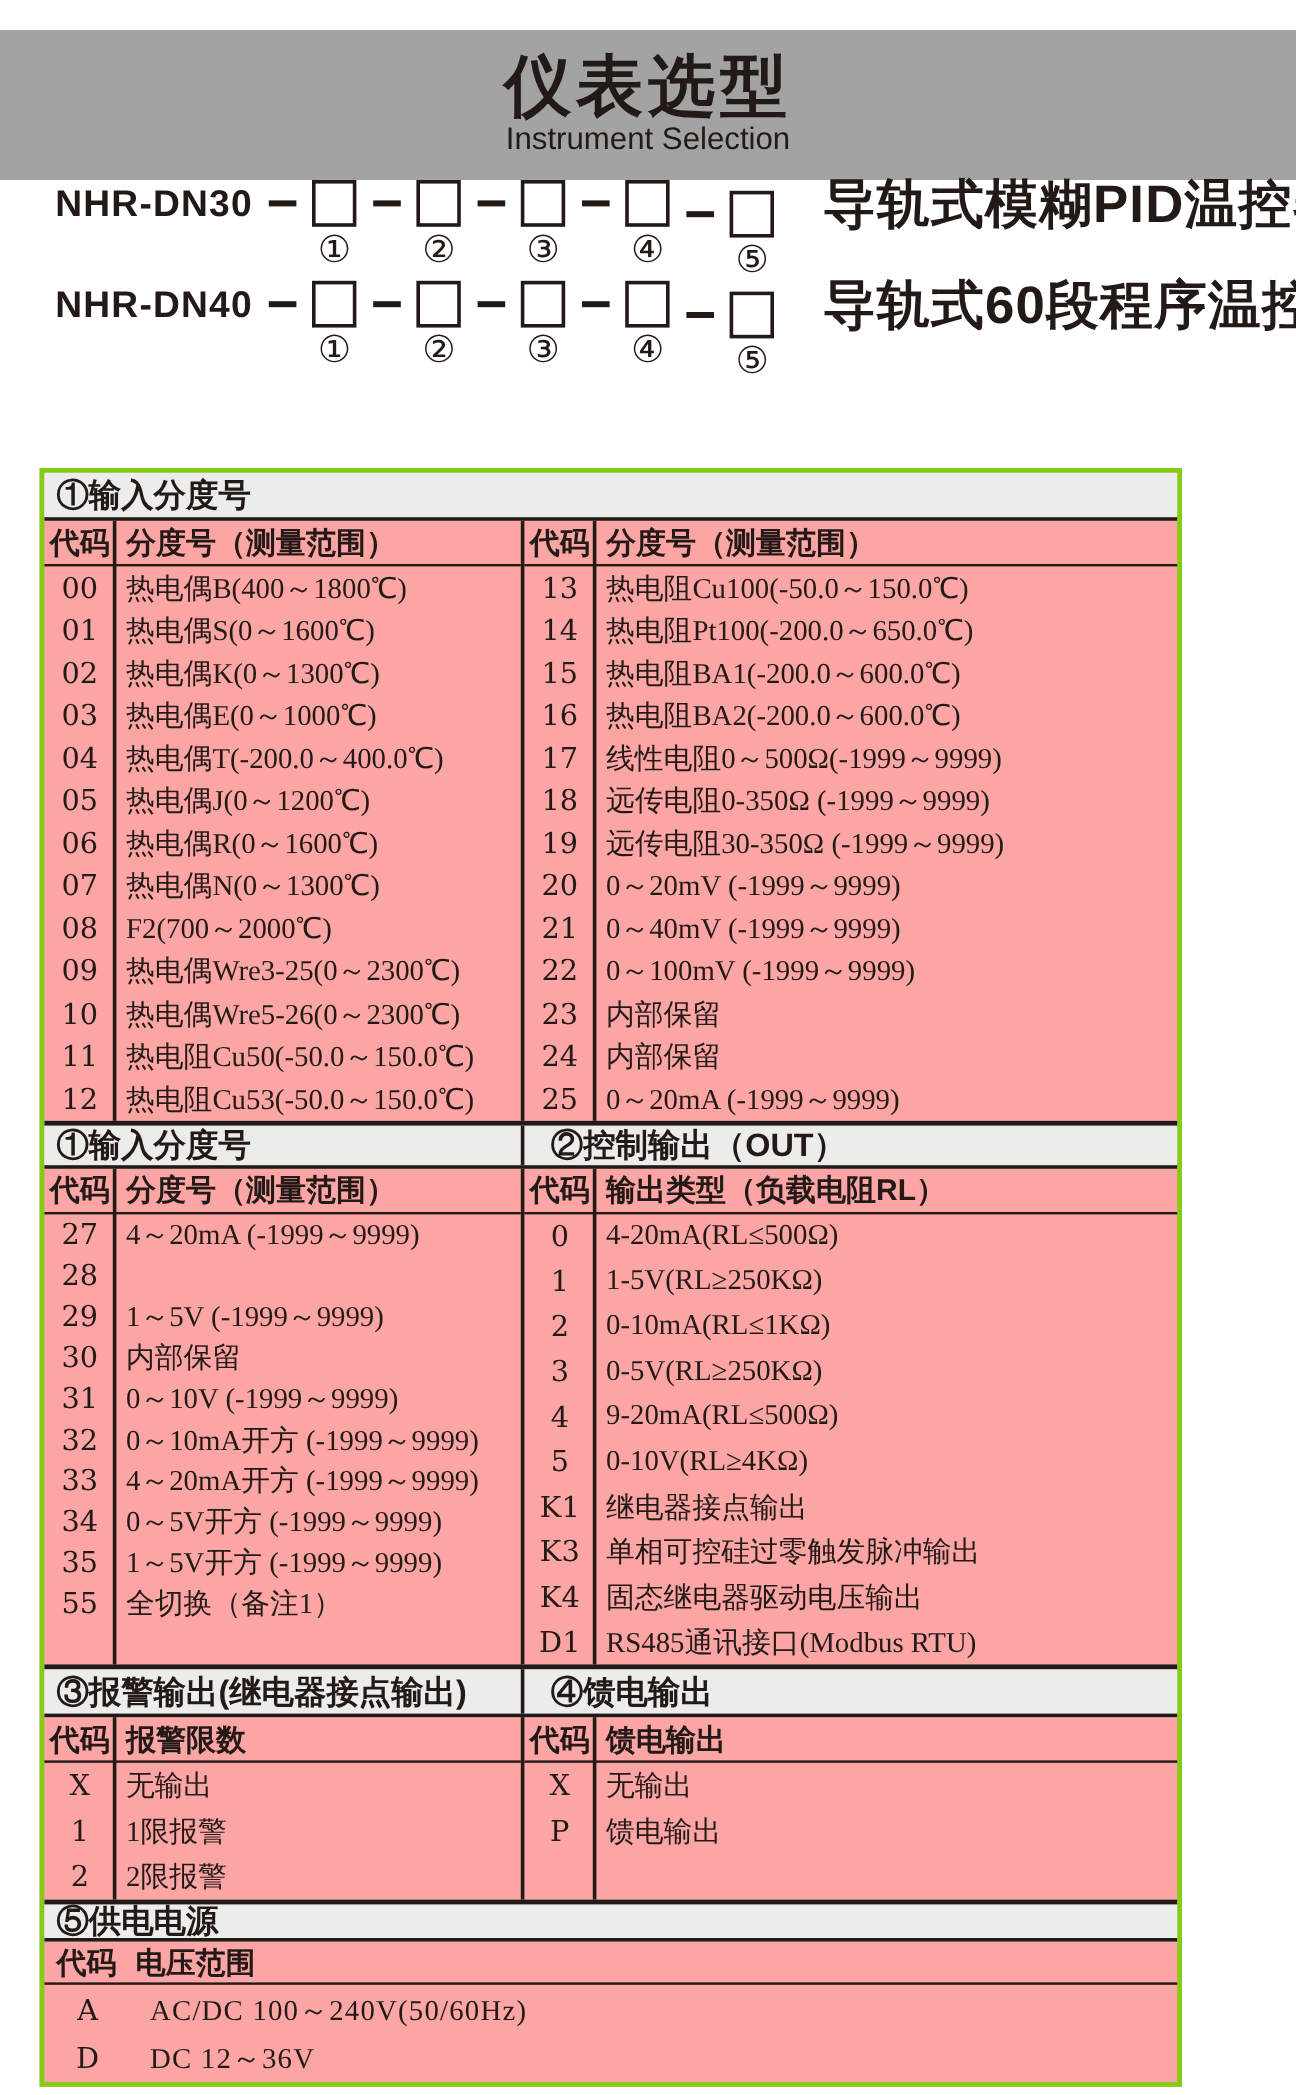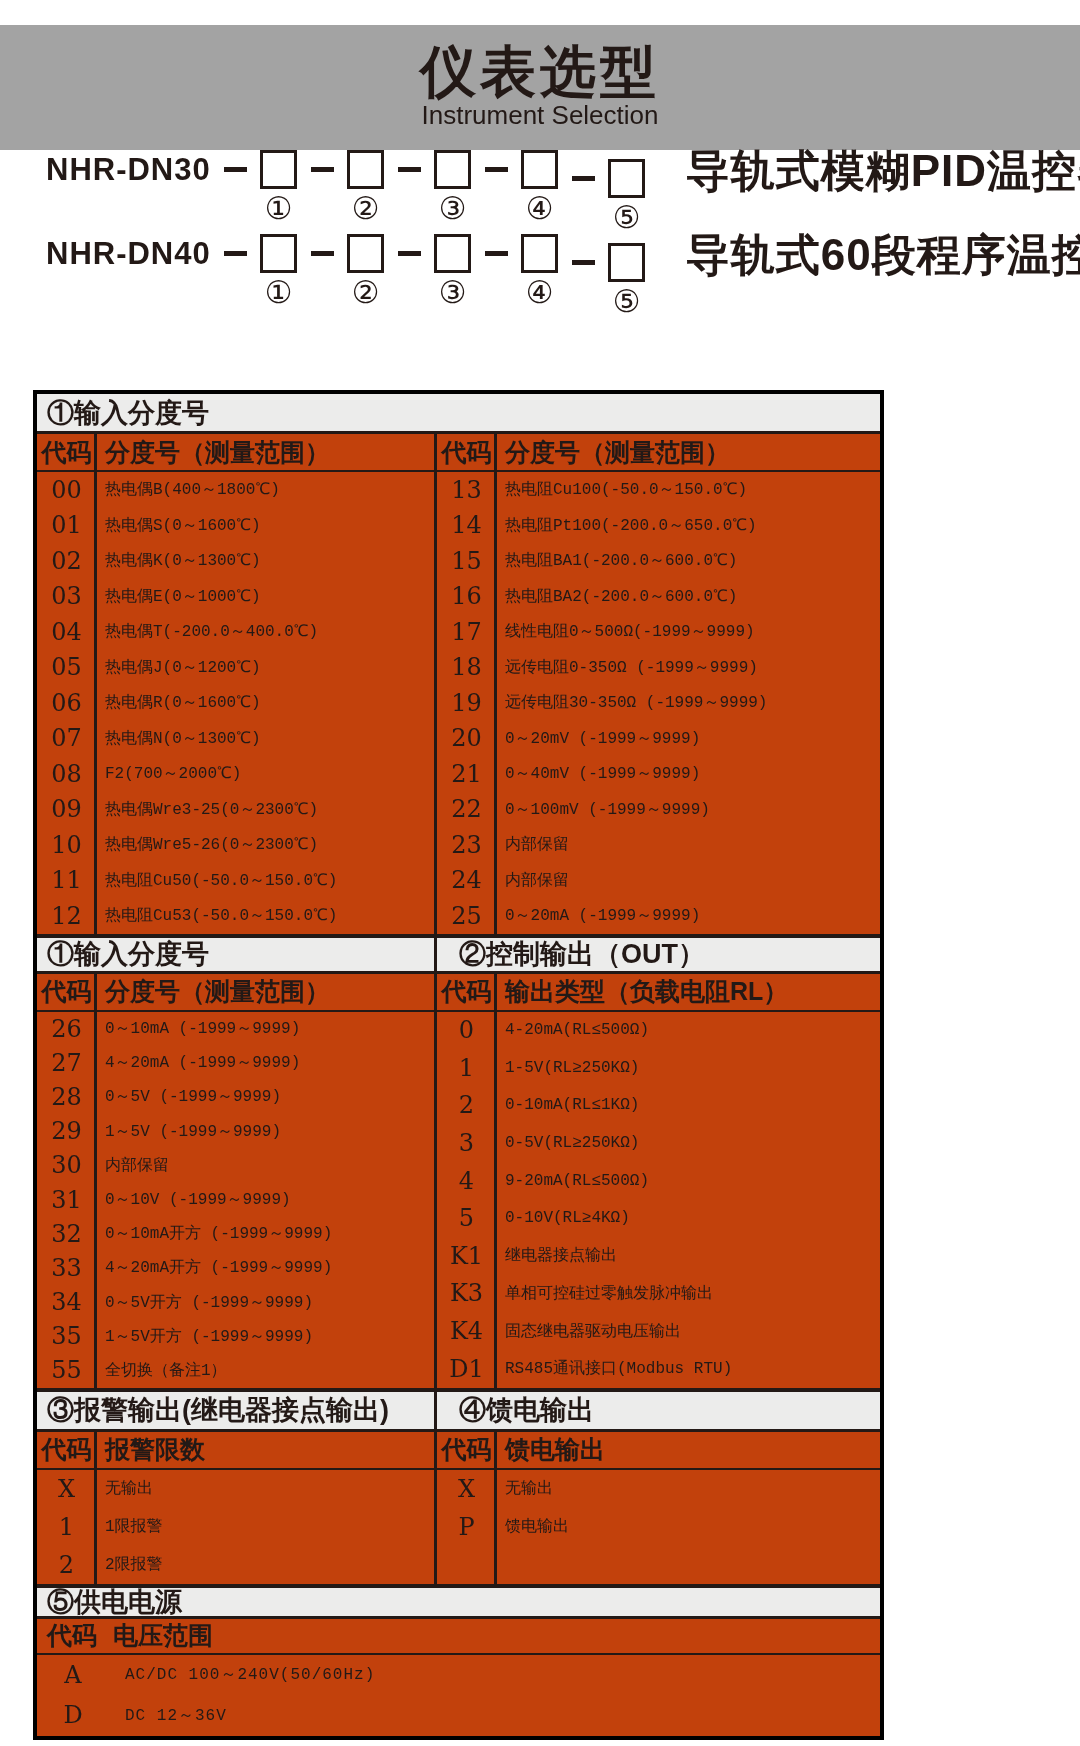--- a/index.html
+++ b/index.html
@@ -34,22 +34,22 @@
   .slot .box { width:37px; height:39px; background:#fff; border:3px solid #231916; }
   .slot .circle { margin-top:3px; font-size:31px; line-height:33px; font-family:"DejaVu Sans", sans-serif; }
   .slot.slot-low { margin-top:9px; }
   .model-desc {
     margin-left:40px; font-size:44px; font-weight:bold; line-height:42px;
     letter-spacing:1px; white-space:nowrap;
   }
 
   
   .selection-table {
-    position:absolute; top:390px; left:33px; width:851px;
-    border:4px solid #000000; background:#c2410c;
+    position:absolute; top:390px; left:33px; width:952px;
+    border:4px solid #84cc16; background:#fca5a5;
   }
   .ttitle {
     background:#ececeb; border-bottom:3px solid #231916;
     display:flex; align-items:stretch;
     font-size:27px; font-weight:bold;
   }
   .ttitle.bt { border-top:4px solid #231916; }
   .ttitle .tcell { display:flex; align-items:center; padding-left:10px; white-space:nowrap; }
   .ttitle .tcell.tl { width:400px; border-right:3px solid #231916; flex-shrink:0; }
   .ttitle .tcell.tr { flex:1;padding-left:22px; }
@@ -74,21 +74,21 @@
   .shead .ch { width:59px; text-align:center; flex-shrink:0; }
   .shead .lh { padding-left:9px; }
 
   .trow { display:flex; align-items:center; white-space:nowrap; }
   .trow .tcode {
     width:59px; text-align:center; flex-shrink:0;
     font-family:"DejaVu Serif","Liberation Serif",serif; font-size:24px;
   }
   .trow .tlabel {
     padding-left:9px;
-    font-family:Liberation Mono, monospace; font-size:16px;
+    font-family:Liberation Serif, serif; font-size:24px;
   }
   .b1 .trow { height:35.5px; }
   .b2 .sub-l .trow { height:34.2px; }
   .b2 .sub-r .trow { height:37.6px; }
   .b3 .trow { height:38px; }
   .b3 .rows { min-height:114px; }
 
   
   .b4 .b4head {
     height:36px; border-bottom:2.5px solid #231916;
@@ -332,33 +332,28 @@
       <div class="tcell tr">②控制输出（OUT）</div>
     </div>
     <div class="pair">
       <div class="sub sub-l with-div">
         <div class="shead">
           <span class="ch">代码</span>
           <span class="lh">分度号（测量范围）</span>
         </div>
         <div class="rows">
 
-            <div class="trow">
-              <span class="tcode">26</span>
-              <span class="tlabel">0～10mA (-1999～9999)</span>
-            </div>
 
             <div class="trow">
               <span class="tcode">27</span>
               <span class="tlabel">4～20mA (-1999～9999)</span>
             </div>
 
             <div class="trow">
               <span class="tcode">28</span>
-              <span class="tlabel">0～5V (-1999～9999)</span>
             </div>
 
             <div class="trow">
               <span class="tcode">29</span>
               <span class="tlabel">1～5V (-1999～9999)</span>
             </div>
 
             <div class="trow">
               <span class="tcode">30</span>
               <span class="tlabel">内部保留</span>

